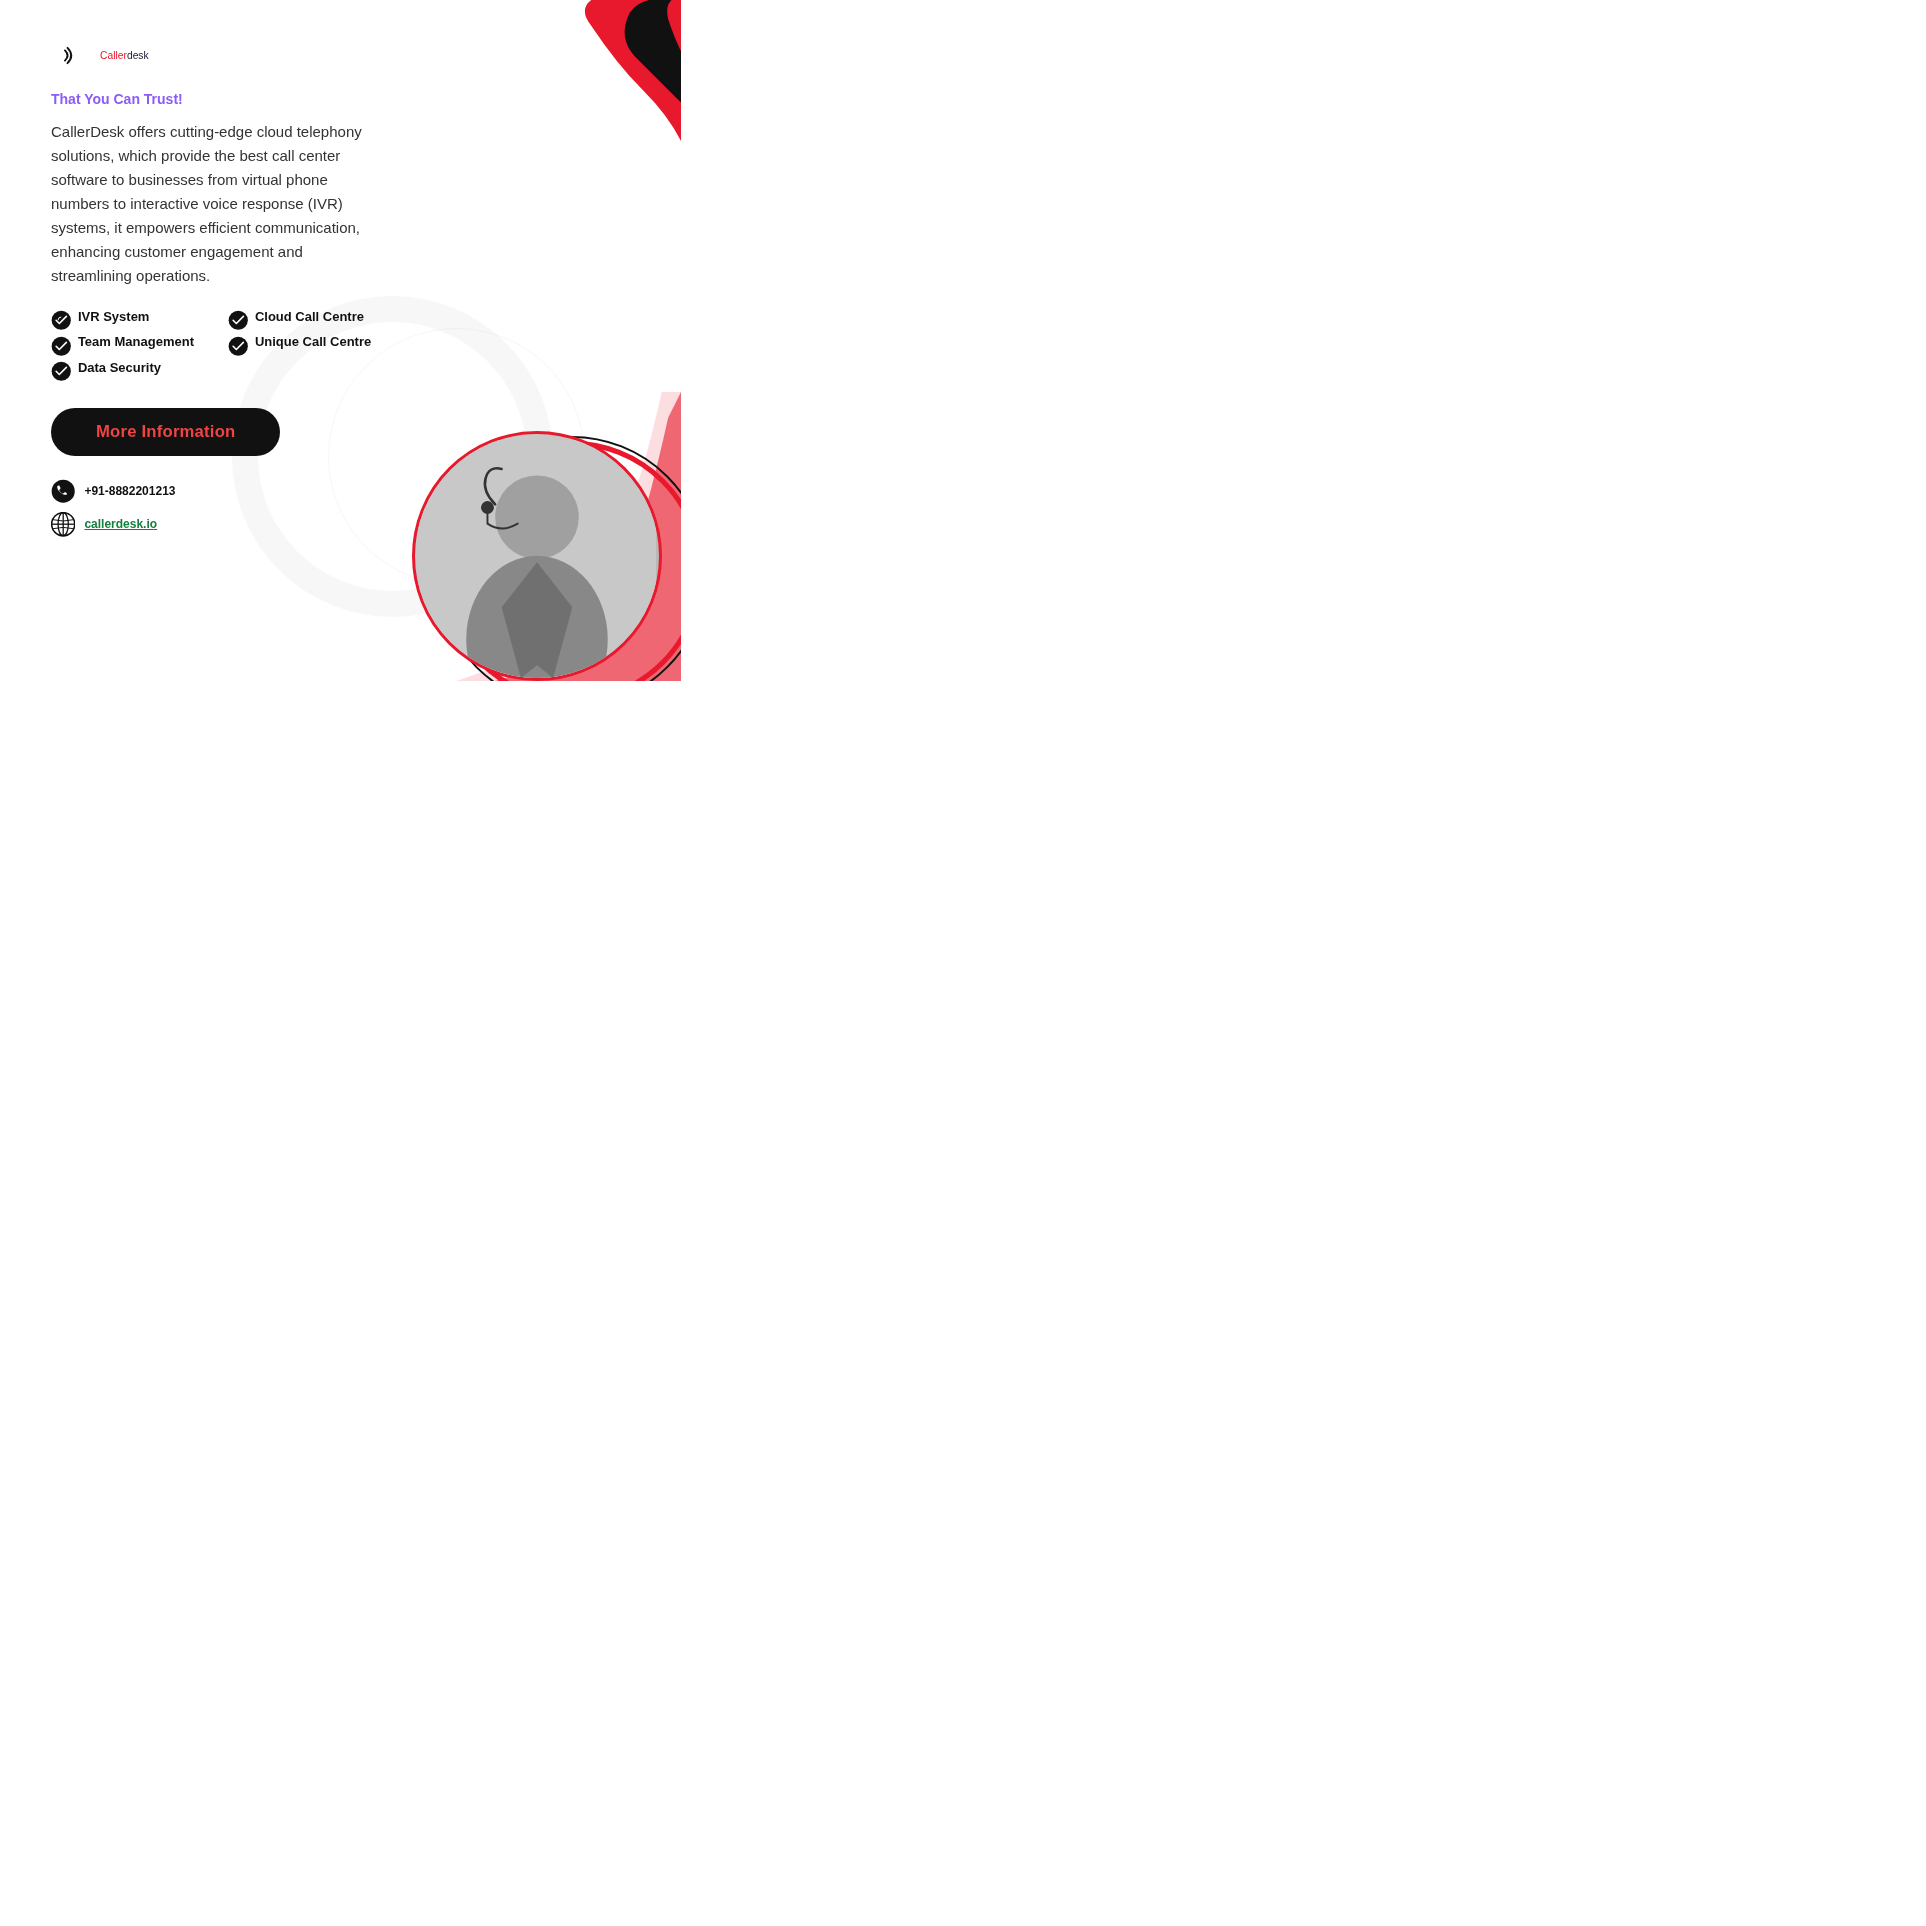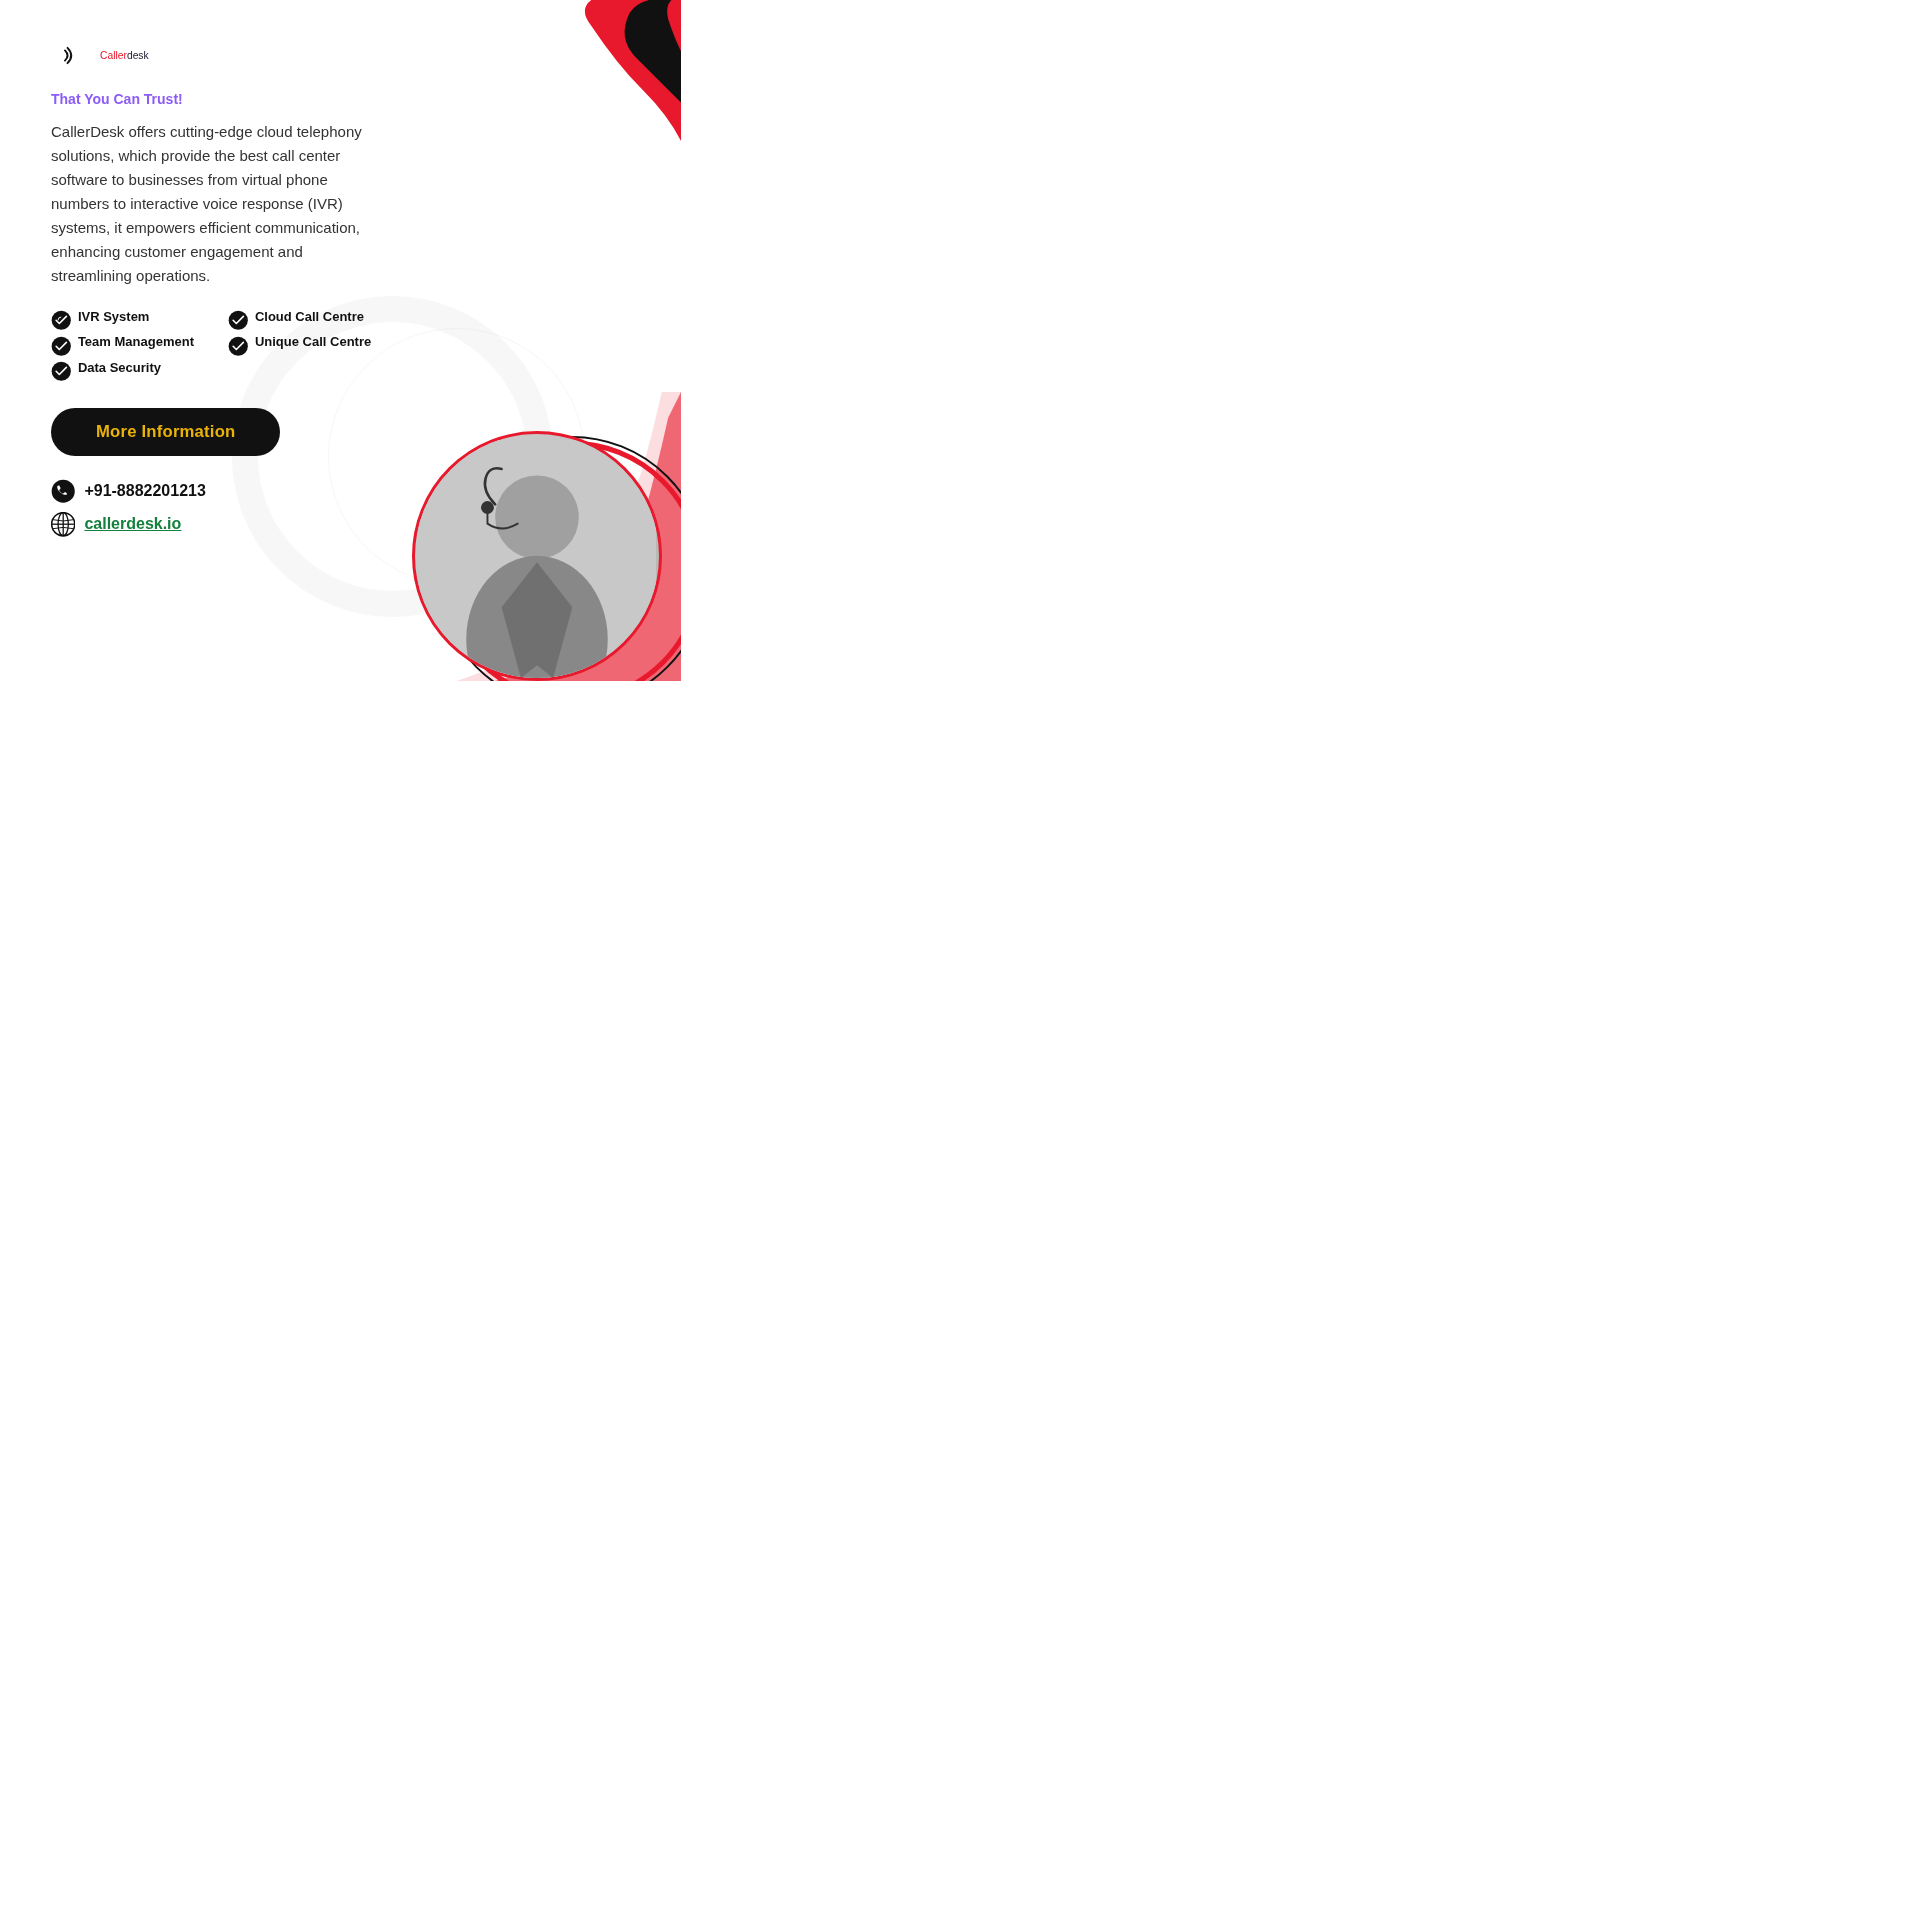--- a/index.html
+++ b/index.html
@@ -95,21 +95,21 @@
       font-size: 13px;
       font-weight: 600;
       color: #111111;
       line-height: 1.3;
     }
 
     
     .cta-button {
       display: inline-block;
       background: #111111;
-      color: #eab308;
+      color: #ef4444;
       font-size: 16.7px;
       font-weight: 700;
       padding: 14px 45px;
       border-radius: 32px;
       border: none;
       cursor: pointer;
       margin-bottom: 23px;
       letter-spacing: 0.2px;
     }
 
@@ -126,21 +126,21 @@
       gap: 9px;
     }
 
     .contact-icon {
       width: 24.4px;
       height: 24.4px;
       flex-shrink: 0;
     }
 
     .contact-text {
-      font-size: 16px;
+      font-size: 12px;
       font-weight: 600;
       color: #111111;
     }
 
     .contact-link {
       text-decoration: underline;
       color: #15803d;
     }
 
     

